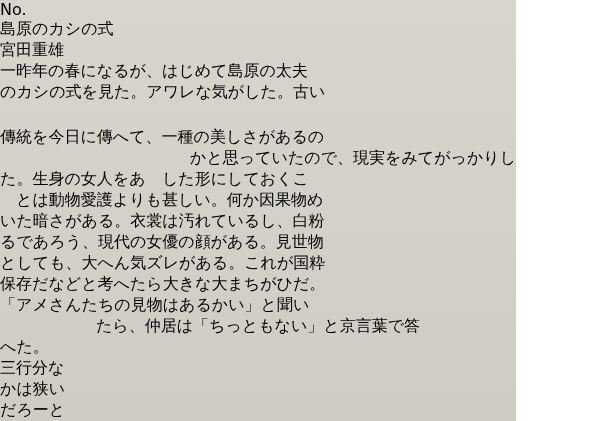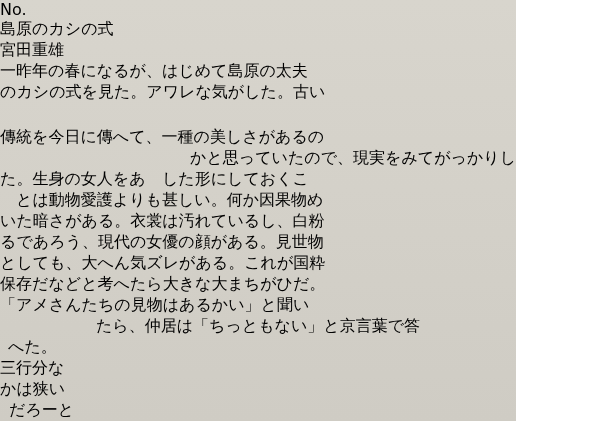--- a/index.html
+++ b/index.html
@@ -108,28 +108,28 @@
         <div class="hand-col vtext hand" style="left: 376px; top: 58px; margin-top: 24px;">傳統を今日に傳へて、一種の美しさがあるの</div>
         <div class="hand-col vtext hand" style="left: 352px; top: 58px; text-align: right;">かと思っていたので、現実をみてがっかりし</div>
         <div class="hand-col vtext hand" style="left: 328px; top: 58px;">た。生身の女人をあゝした形にしておくこ</div>
         <div class="hand-col vtext hand" style="left: 303px; top: 58px; margin-left: 16px;">とは動物愛護よりも甚しい。何か因果物め</div>
         <div class="hand-col vtext hand" style="left: 266px; top: 58px;">いた暗さがある。衣裳は汚れているし、白粉</div>
         <div class="hand-col vtext hand" style="left: 220px; top: 58px;">るであろう、現代の女優の顔がある。見世物</div>
         <div class="hand-col vtext hand" style="left: 197px; top: 58px;">としても、大へん気ズレがある。これが国粋</div>
         <div class="hand-col vtext hand" style="left: 174px; top: 58px;">保存だなどと考へたら大きな大まちがひだ。</div>
         <div class="hand-col vtext hand" style="left: 150px; top: 72px;">「アメさんたちの見物はあるかい」と聞い</div>
         <div class="hand-col vtext hand" style="left: 128px; top: 58px; text-align: center;">たら、仲居は「ちっともない」と京言葉で答</div>
-        <div class="hand-col vtext hand" style="left: 104px; top: 58px; margin-left: 8px;">へた。</div>
+        <div class="hand-col vtext hand" style="left: 104px; top: 58px;">へた。</div>
       </div>
 
     
     <div id="corner-note">
         <div class="corner-line vtext red" style="left: 528px; top: 4px;">三行分な</div>
         <div class="corner-line vtext red" style="left: 511px; top: 7px;">かは狭い</div>
-        <div class="corner-line vtext red" style="left: 494px; top: 10px; margin-left: 9px;">だろーと</div>
+        <div class="corner-line vtext red" style="left: 494px; top: 10px;">だろーと</div>
         <div class="corner-line vtext red" style="left: 477px; top: 13px;">思ひ四</div>
       </div>
 
     <div class="red-ellipse"></div>
 
     
 
     
 
     

